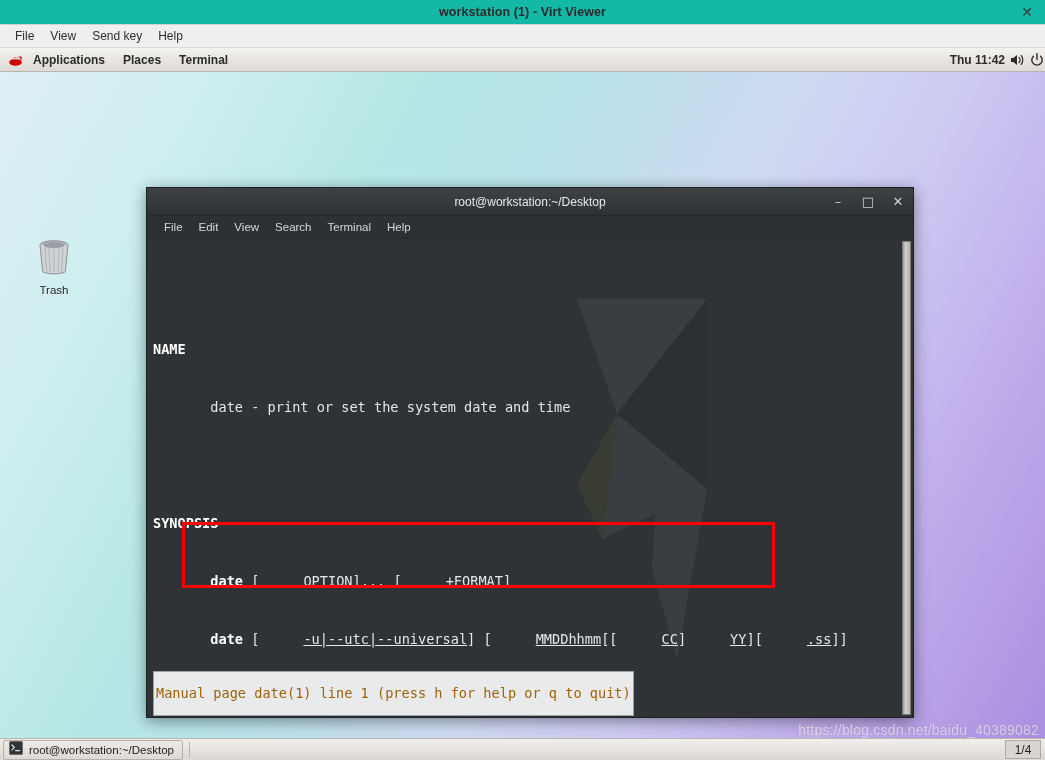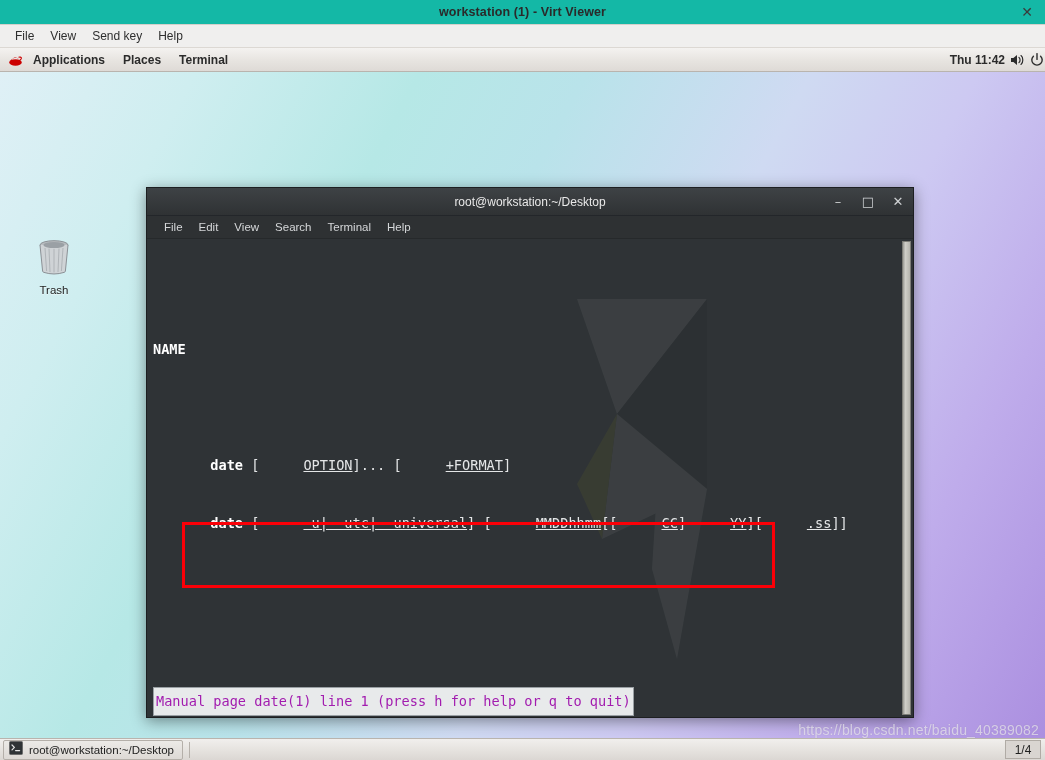--- a/index.html
+++ b/index.html
@@ -222,25 +222,25 @@
     overflow: hidden;
   }
   .term-line { height: 19.35px; }
   .tbold { font-weight: bold; color: #ffffff; }
   .tul { text-decoration: underline; margin-left: 44px; }
   .term-status {
     position: absolute;
     left: 6px;
     bottom: 1px;
     background: #e8eaeb;
-    color: #a21caf;
+    color: #a16207;
     font-family: "DejaVu Sans Mono", "Liberation Mono", monospace;
     font-size: 13.6px;
     line-height: 19px;
-    padding: 4px 2px;
+    padding: 12px 2px;
     z-index: 6;
     white-space: pre;
     border: 1px solid #9aa0a4;
   }
   
   .term-watermark {
     position: absolute;
     left: 0; top: 0; right: 0; bottom: 0;
     z-index: 1;
     pointer-events: none;
@@ -450,21 +450,23 @@
               <path d="M470 175 L560 250 L455 300 Z" fill="#ffffff"></path>
               <path d="M470 175 L455 300 L430 245 Z" fill="#cfd200"></path>
               <path d="M510 250 L560 250 L530 420 L505 330 Z" fill="#ffffff"></path>
             </g>
           </svg>
         </div>
 
         <div class="term-text-area">
           <div class="term-line"> </div>
           <div class="term-line"><span class="tbold">NAME</span></div>
+          <div class="term-line"><span>       </span><span>date - print or set the system date and time</span></div>
           <div class="term-line"> </div>
+          <div class="term-line"><span class="tbold">SYNOPSIS</span></div>
           <div class="term-line"><span>       </span><span class="tbold">date</span><span> [</span><span class="tul">OPTION</span><span>]</span><span>... [</span><span class="tul">+FORMAT</span><span>]</span></div>
           <div class="term-line"><span>       </span><span class="tbold">date</span><span> [</span><span class="tul">-u|--utc|--universal</span><span>] [</span><span class="tul">MMDDhhmm</span><span>[[</span><span class="tul">CC</span><span>]</span><span class="tul">YY</span><span>][</span><span class="tul">.ss</span><span>]]</span></div>
           
           
           
           
           
           
           
           

